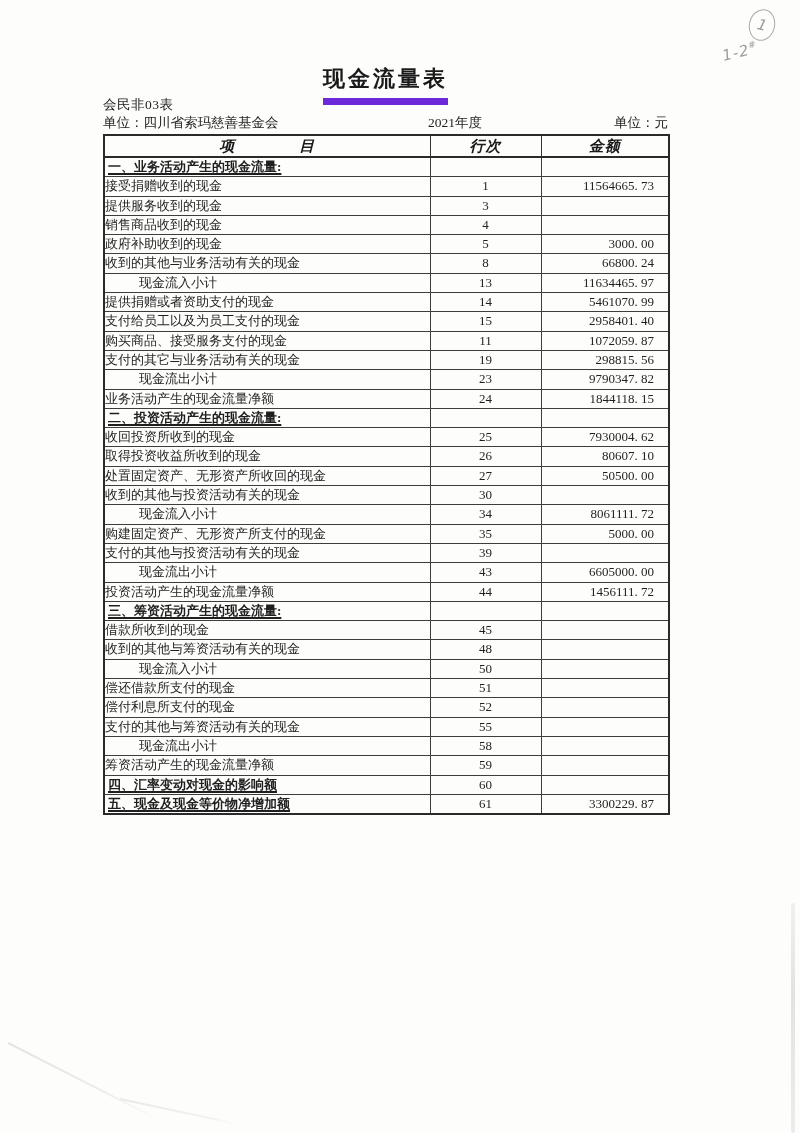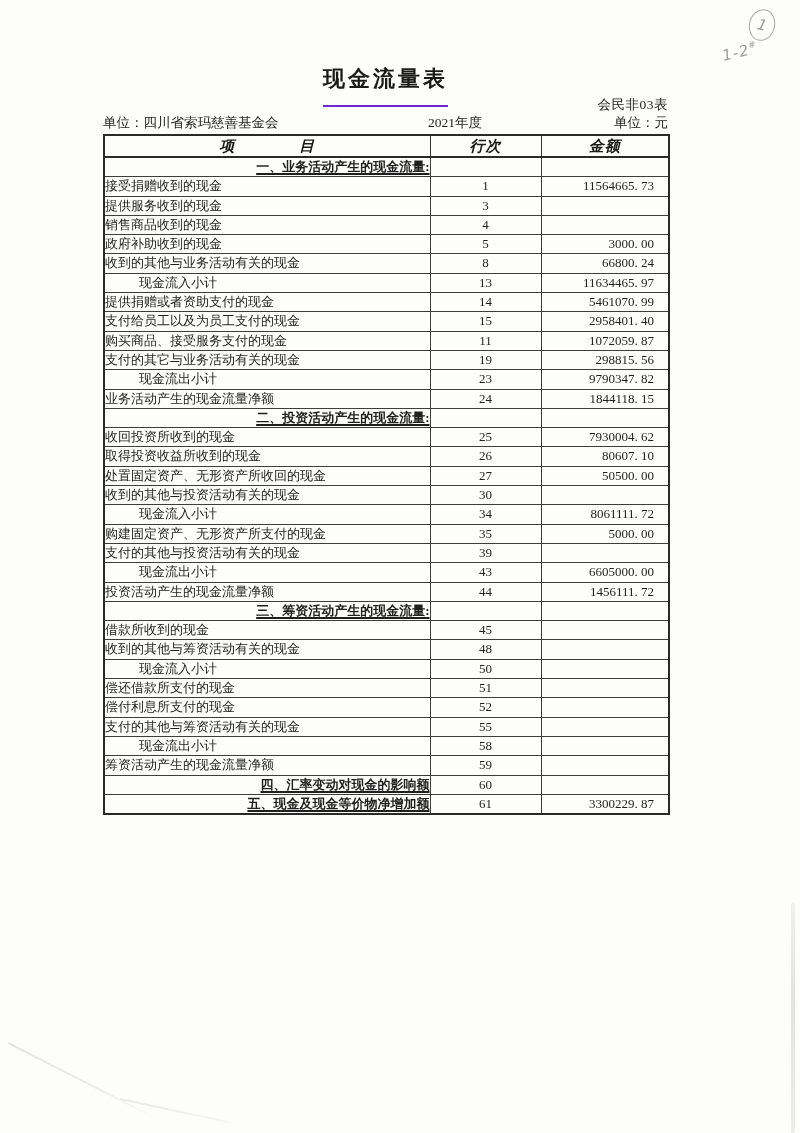--- a/index.html
+++ b/index.html
@@ -16,25 +16,25 @@
     color:#1f1f1f;
   }
   .doc {
     position:absolute; left:103px; top:0; width:565px;
   }
   .title-wrap { margin-top:64px; text-align:center; height:30px; }
   .title {
     display:inline-block;
     font-size:22px; font-weight:bold; letter-spacing:3px;
     color:#1a1a1a;
-    border-bottom:2px solid #6d28d9;
-    padding-bottom:11px;
+    border-bottom:7px solid #6d28d9;
+    padding-bottom:4px;
   }
   .form-code {
-    text-align:right; font-size:13.5px; height:17px; line-height:17px;
+    font-size:13.5px; height:17px; line-height:17px;
     margin-top:2px; color:#222; letter-spacing:0.5px;
   }
   .info-line {
     position:relative; height:18px; line-height:18px; font-size:13.5px;
     margin-top:1px; color:#1e1e1e;
   }
   .info-left  { position:absolute; left:0; }
   .info-mid   { position:absolute; left:325px;text-align:right; }
   .info-right { position:absolute; right:0; }
   table.cash-flow {
@@ -54,21 +54,21 @@
   td {
     height:18.3px; line-height:18.3px;
     font-size:13px;
     border:1px solid #3d3d3d;
     padding:0; overflow:hidden; white-space:nowrap;
     color:#1f1f1f;
   }
   td.item-cell   { text-align:left; }
   td.line-cell   { text-align:center; }
   td.amount-cell { text-align:right; padding-right:14px; }
-  tr.section td.item-cell { padding-left:12px;text-align:right; }
+  tr.section td.item-cell { padding-left:3px; }
   tr.section td.item-cell span {
     font-weight:bold;
     text-decoration:underline;
     text-decoration-thickness:1.5px;
     text-underline-offset:2px;
   }
   tr.item td.item-cell     { }
   tr.subtotal td.item-cell { padding-left:34px; }
   
   .hw { position:absolute; color:#9d9da0; font-family:"DejaVu Sans",sans-serif; }

